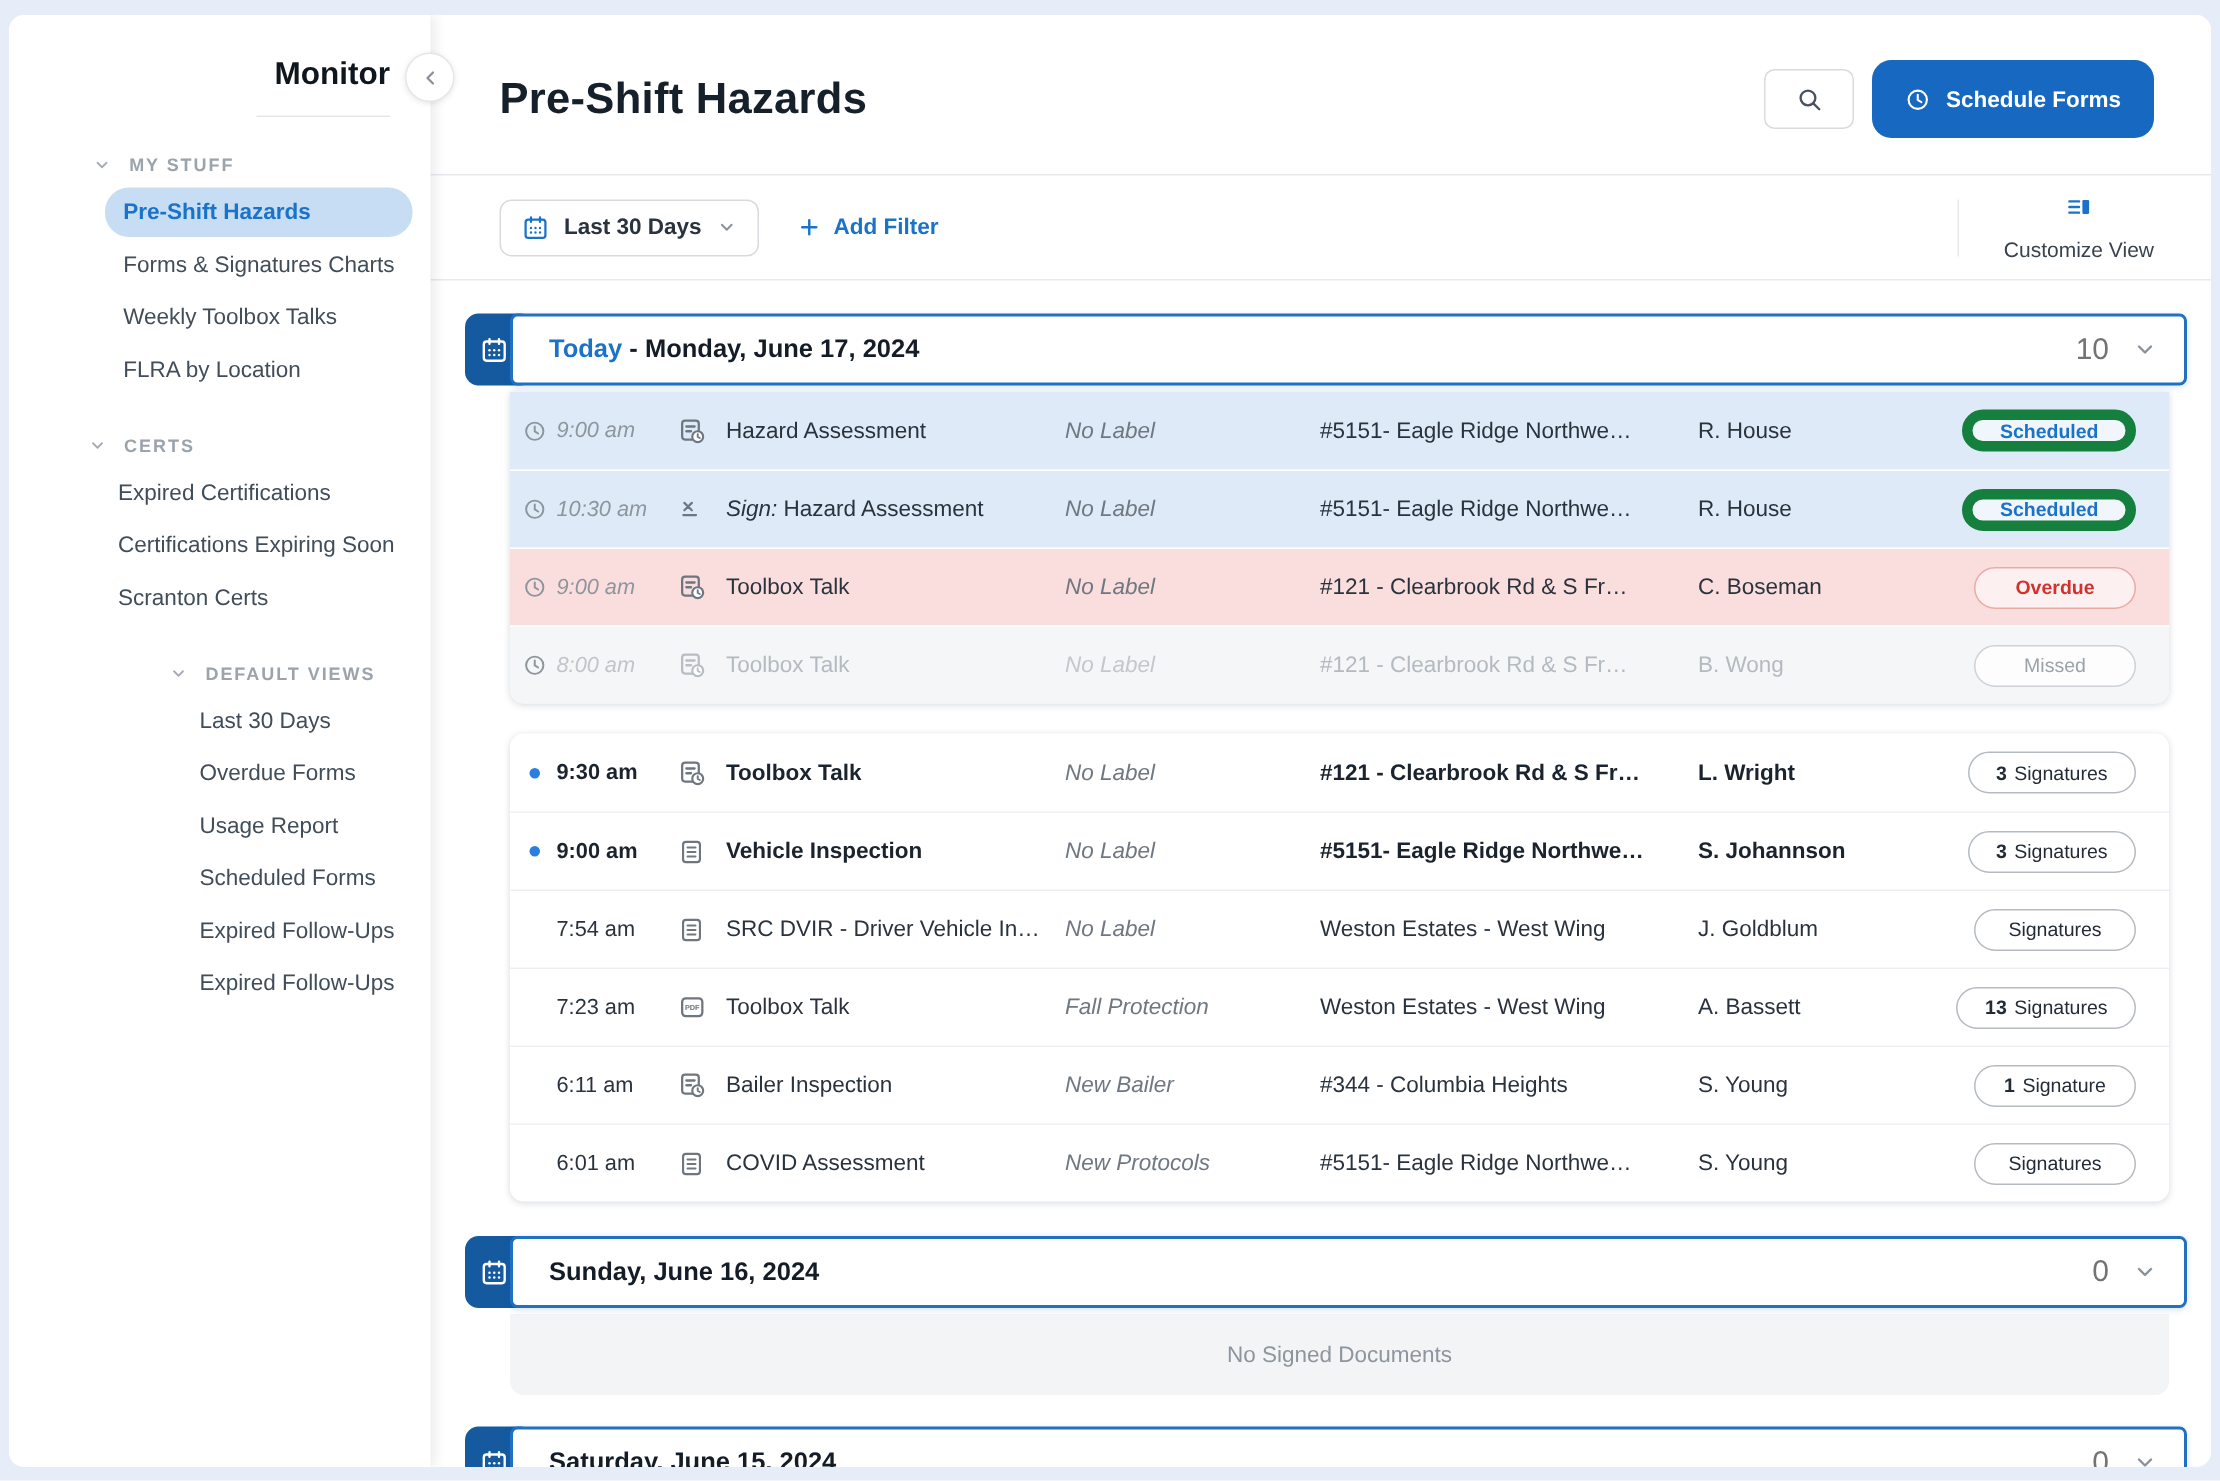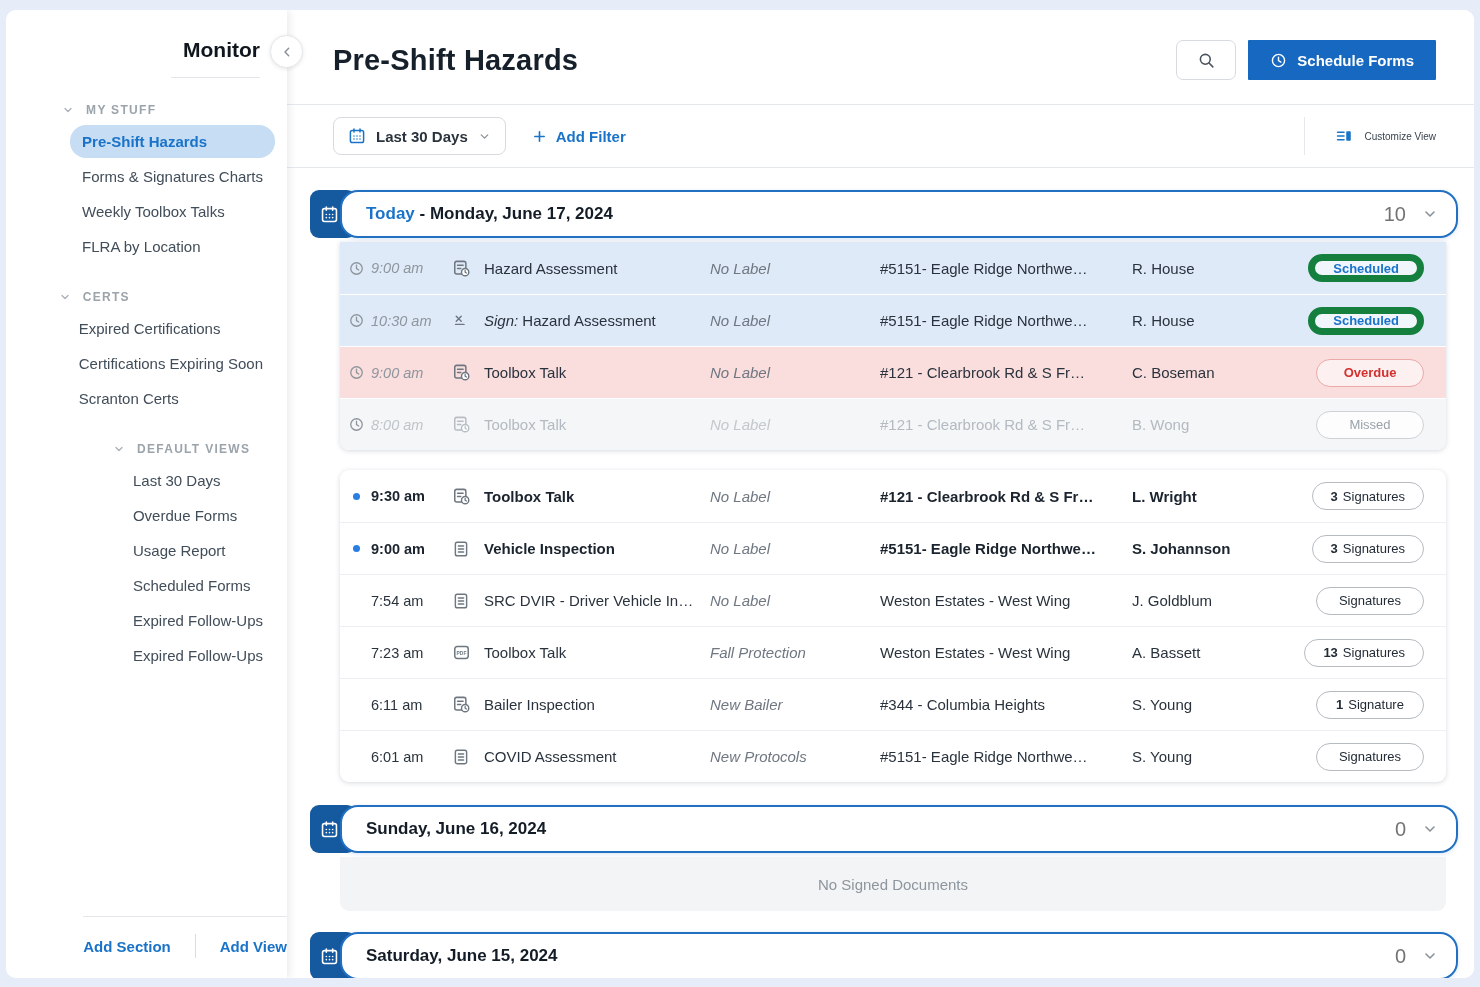--- a/index.html
+++ b/index.html
@@ -19,37 +19,37 @@
   .sb-footer { margin-top:auto; border-top:1px solid #e4e7ea; display:flex; align-items:center; justify-content:center; padding:17px 0 20px; }
   .sb-footer .link { color:#1a73c8; font-size:15px; font-weight:bold; cursor:pointer; }
   .sb-footer .vdiv { width:1px; height:24px; background:#d9dde1; margin:0 24px; }
 
   
   .main { flex:1; min-width:0; display:flex; flex-direction:column; background:#fff; }
   .main-header { display:flex; align-items:center; justify-content:space-between; padding:30px 38px 24px 46px; }
   .page-title { font-size:29px; font-weight:bold; color:#16202b; letter-spacing:.2px; }
   .hdr-actions { display:flex; align-items:center; gap:12px; }
   .search-btn { width:60px; height:40px; border:1px solid #d7dbdf; border-radius:7px; background:#fff; display:flex; align-items:center; justify-content:center; color:#4a535d; cursor:pointer; }
-  .schedule-btn { height:40px; padding:0 22px; border:none; border-radius:1px; background:#1668c1; color:#fff; font-size:15px; font-weight:bold; display:flex; align-items:center; gap:10px; cursor:pointer; font-family:inherit; }
+  .schedule-btn { height:52px; padding:0 22px; border:none; border-radius:13px; background:#1668c1; color:#fff; font-size:15px; font-weight:bold; display:flex; align-items:center; gap:10px; cursor:pointer; font-family:inherit; }
 
   .filter-bar { display:flex; align-items:center; border-top:1px solid #e6e9ec; border-bottom:1px solid #e6e9ec; padding:12px 38px 12px 46px; }
   .date-btn { display:flex; align-items:center; gap:10px; border:1px solid #d7dbdf; border-radius:8px; height:38px; padding:0 14px; background:#fff; font-size:15px; font-weight:bold; color:#2a333d; cursor:pointer; font-family:inherit; }
   .date-btn .caret { color:#8a9299; }
   .add-filter { margin-left:26px; color:#1a73c8; font-size:15px; font-weight:bold; display:flex; align-items:center; gap:9px; cursor:pointer; }
   .fb-right { margin-left:auto; display:flex; align-items:center; }
   .fb-right .vdiv { width:1px; height:38px; background:#e6e9ec; margin-right:30px; }
-  .customize { display:flex; align-items:center; gap:11px; color:#39434e; font-size:10px; cursor:pointer; }
+  .customize { display:flex; align-items:center; gap:11px; color:#39434e; font-size:14px; cursor:pointer;flex-direction:column; }
   .customize svg { color:#1a73c8; }
 
   .content { flex:1; overflow:hidden; padding:22px 16px 0 23px; }
 
   
   .section-head { position:relative; height:48px; display:flex; margin-bottom:4px; }
   .sh-tab { position:absolute; left:0; top:0; bottom:0; width:46px; background:#15599f; border-radius:9px; display:flex; align-items:center; padding-left:10px; color:#fff; }
-  .sh-card { position:relative; z-index:1; margin-left:30px; flex:1; background:#fff; border:2px solid #2270c2; border-radius:18px; display:flex; align-items:center; padding:0 18px 0 24px; box-shadow:0 1px 4px rgba(31,108,192,.18); cursor:pointer; }
+  .sh-card { position:relative; z-index:1; margin-left:30px; flex:1; background:#fff; border:2px solid #2270c2; border-radius:5px; display:flex; align-items:center; padding:0 18px 0 24px; box-shadow:0 1px 4px rgba(31,108,192,.18); cursor:pointer; }
   .sh-title { font-size:17px; font-weight:bold; color:#141d27; }
   .sh-title .pfx { color:#1a73c8; }
   .sh-count { margin-left:auto; color:#737373; font-size:20px; }
   .sh-chev { margin-left:16px; color:#8a9299; cursor:pointer; }
 
   
   .rows-card { margin:0 12px 0 30px; background:#fff; box-shadow:0 1px 5px rgba(26,43,70,.18); overflow:hidden; }
   .rows-card.top { border-radius:0 0 9px 9px; }
   .rows-card.free { border-radius:9px; margin-top:10px; }
   .row { display:grid; grid-template-columns:104px 40px 226px 170px 252px 160px 1fr; align-items:center; height:52px; font-size:15px; cursor:pointer; }
@@ -199,25 +199,20 @@
         <span>DEFAULT VIEWS</span>
       </div>
       <div class="sb-item">Last 30 Days</div>
       <div class="sb-item">Overdue Forms</div>
       <div class="sb-item">Usage Report</div>
       <div class="sb-item">Scheduled Forms</div>
       <div class="sb-item">Expired Follow-Ups</div>
       <div class="sb-item">Expired Follow-Ups</div>
     </div>
 
-    <div class="sb-footer">
-      <span class="link">Add Section</span>
-      <span class="vdiv"></span>
-      <span class="link">Add View</span>
-    </div>
   </aside>
 
   <main class="main">
 
     <div class="main-header">
       <h1 class="page-title">Pre-Shift Hazards</h1>
       <div class="hdr-actions">
         <button class="search-btn">
           <span>
               <svg width="19" height="19">

